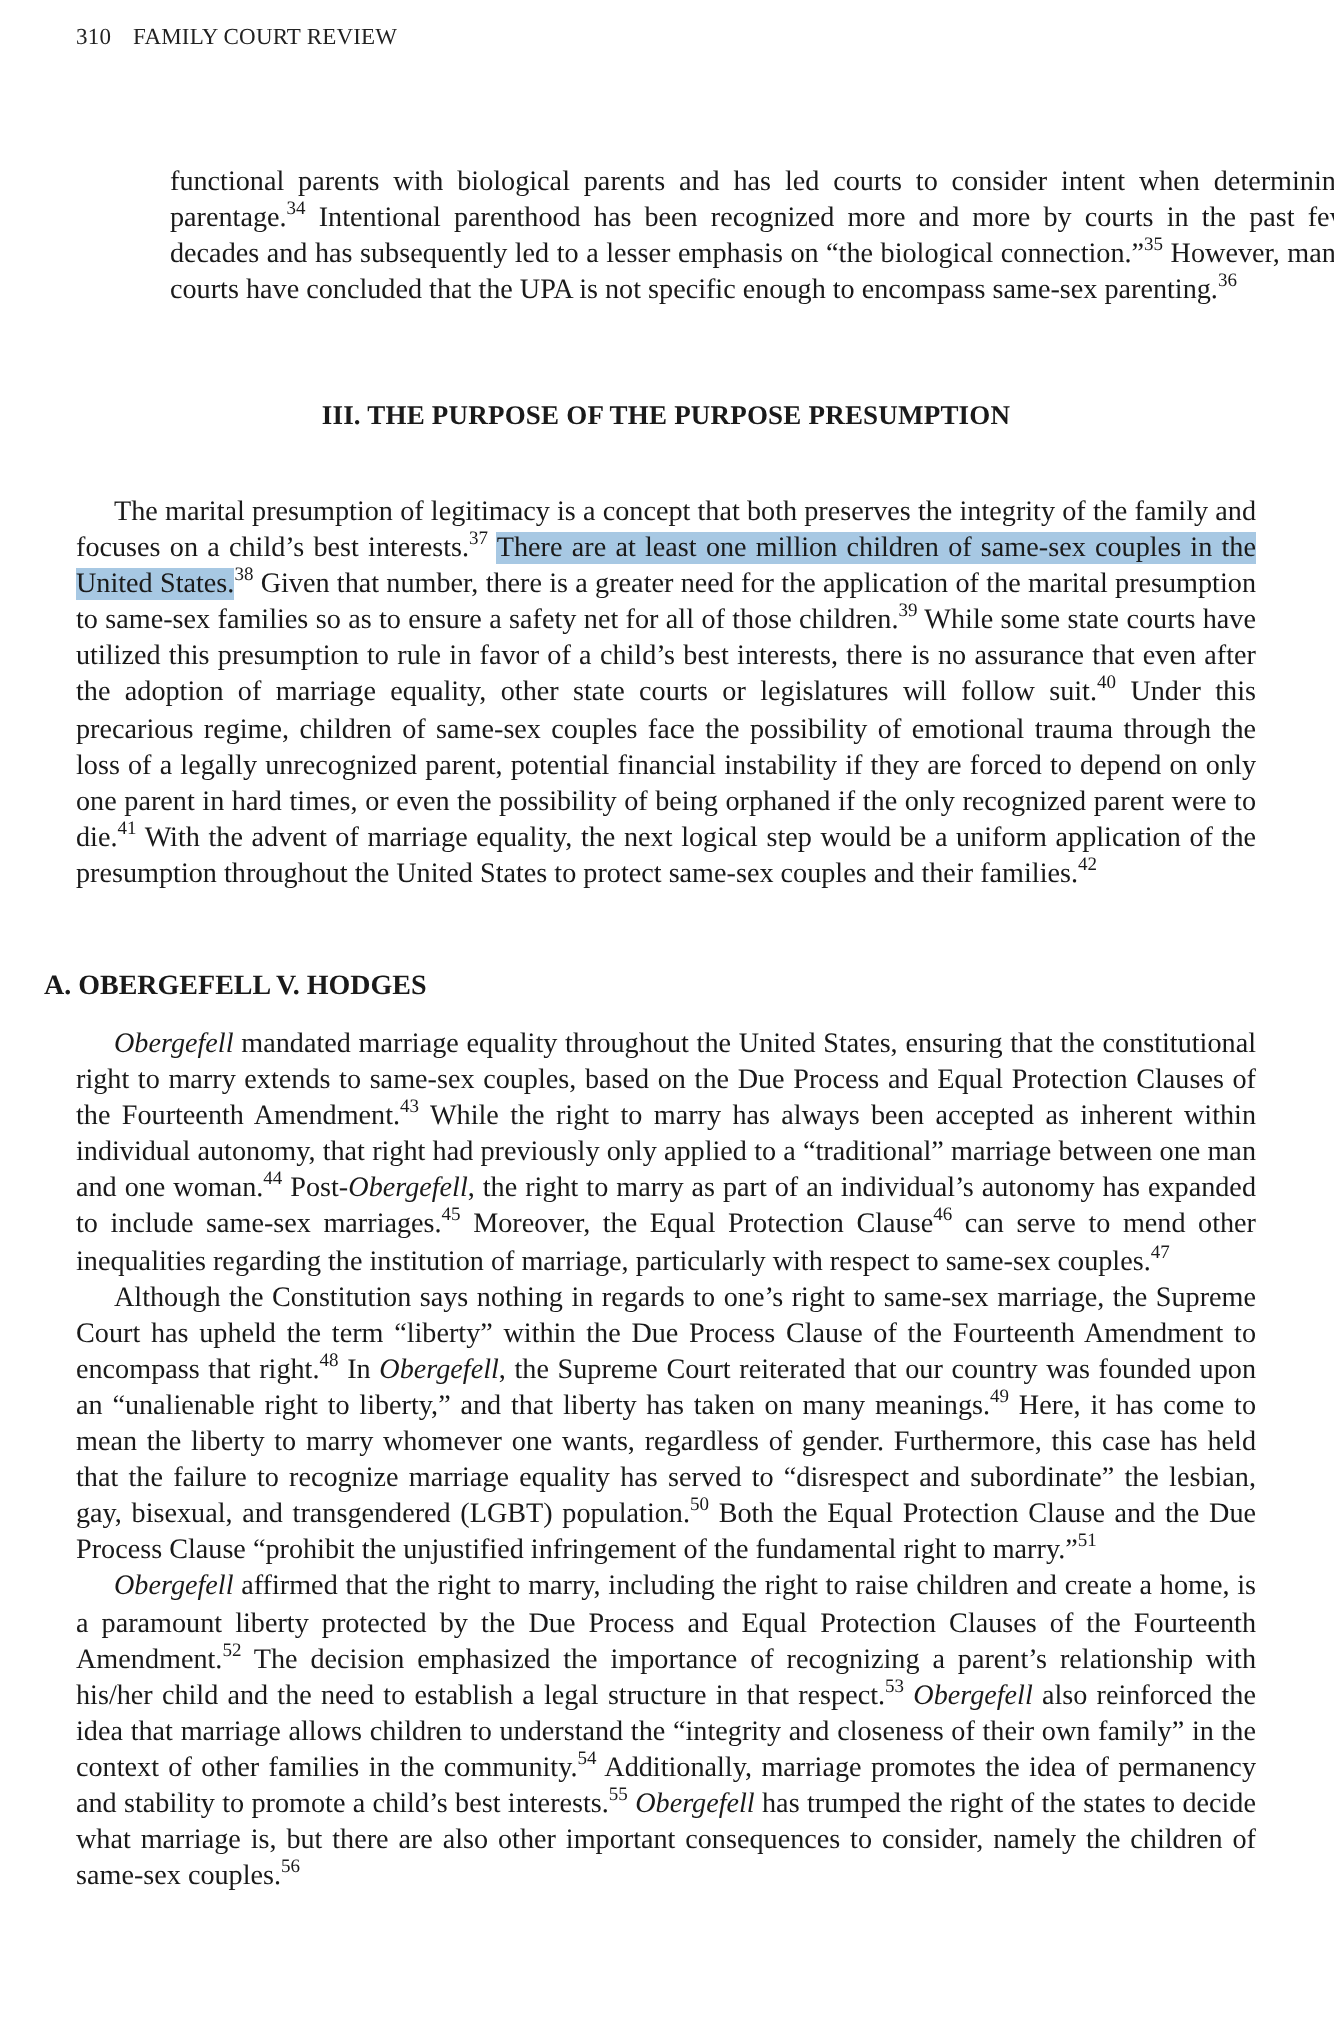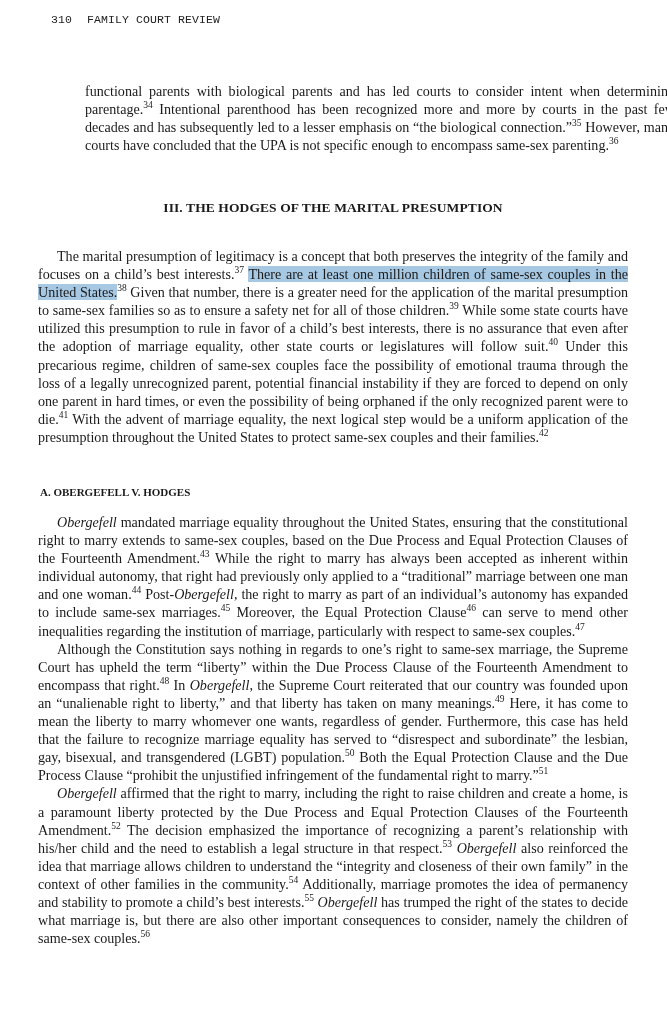--- a/index.html
+++ b/index.html
@@ -10,26 +10,25 @@
     body {
       width: 667px;
       height: 1016px;
       position: relative;
       overflow: hidden;
       font-family: "Liberation Serif", "DejaVu Serif", serif;
       color: #1a1a1a;
     }
     .running-head {
       position: absolute;
-      left: 51px;
+      left: 38px;
       top: 13px;
       font-size: 11.5px;
       letter-spacing: 0.1px;
       color: #222;
-      font-family: Liberation Mono, monospace;
     }
     .running-head .page-num {
       margin-right: 8px;
     }
     .body-block {
       position: absolute;
       left: 38px;
       width: 590px;
       font-size: 14.1px;
       line-height: 18.1px;
@@ -59,42 +58,42 @@
       left: 38px;
       width: 590px;
       top: 200px;
       text-align: center;
       font-weight: bold;
       font-size: 13.5px;
       letter-spacing: 0.1px;
     }
     .subsection-heading {
       position: absolute;
-      left: 40px;
+      left: 22px;
       top: 486px;
       font-weight: bold;
-      font-size: 11px;
+      font-size: 14px;
     }
     #block1 { top: 82px; margin-left: 47px; }
     #block2 { top: 247px; }
     #block3 { top: 513px; }
   </style>
 </head>
 <body>
 
 <div class="running-head">
   <span class="page-num">310</span>
   <span>FAMILY COURT REVIEW</span>
 </div>
 
 <div class="body-block" id="block1">
   <p><span>functional parents with biological parents and has led courts to consider intent when determining parentage.</span><sup>34</sup><span> Intentional parenthood has been recognized more and more by courts in the past few decades and has subsequently led to a lesser emphasis on “the biological connection.”</span><sup>35</sup><span> However, many courts have concluded that the UPA is not specific enough to encompass same-sex parenting.</span><sup>36</sup></p>
 </div>
 
-<div class="section-heading">III. THE HODGES OF THE MARITAL PRESUMPTION</div>
+<div class="section-heading">III. THE PURPOSE OF THE PURPOSE PRESUMPTION</div>
 
 <div class="body-block" id="block2">
   <p class="indent"><span>The marital presumption of legitimacy is a concept that both preserves the integrity of the family and focuses on a child’s best interests.</span><sup>37</sup><span> </span><span class="hl" style="background: rgb(167, 200, 227);">There are at least one million children of same-sex couples in the United States.</span><sup>38</sup><span> Given that number, there is a greater need for the application of the marital presumption to same-sex families so as to ensure a safety net for all of those children.</span><sup>39</sup><span> While some state courts have utilized this presumption to rule in favor of a child’s best interests, there is no assurance that even after the adoption of marriage equality, other state courts or legislatures will follow suit.</span><sup>40</sup><span> Under this precarious regime, children of same-sex couples face the possibility of emotional trauma through the loss of a legally unrecognized parent, potential financial instability if they are forced to depend on only one parent in hard times, or even the possibility of being orphaned if the only recognized parent were to die.</span><sup>41</sup><span> With the advent of marriage equality, the next logical step would be a uniform application of the presumption throughout the United States to protect same-sex couples and their families.</span><sup>42</sup></p>
 </div>
 
 <div class="subsection-heading">A. OBERGEFELL V. HODGES</div>
 
 <div class="body-block" id="block3">
   <p class="indent"><em>Obergefell</em><span> mandated marriage equality throughout the United States, ensuring that the constitutional right to marry extends to same-sex couples, based on the Due Process and Equal Protection Clauses of the Fourteenth Amendment.</span><sup>43</sup><span> While the right to marry has always been accepted as inherent within individual autonomy, that right had previously only applied to a “traditional” marriage between one man and one woman.</span><sup>44</sup><span> Post-</span><em>Obergefell</em><span>, the right to marry as part of an individual’s autonomy has expanded to include same-sex marriages.</span><sup>45</sup><span> Moreover, the Equal Protection Clause</span><sup>46</sup><span> can serve to mend other inequalities regarding the institution of marriage, particularly with respect to same-sex couples.</span><sup>47</sup></p>
   <p class="indent"><span>Although the Constitution says nothing in regards to one’s right to same-sex marriage, the Supreme Court has upheld the term “liberty” within the Due Process Clause of the Fourteenth Amendment to encompass that right.</span><sup>48</sup><span> In </span><em>Obergefell</em><span>, the Supreme Court reiterated that our country was founded upon an “unalienable right to liberty,” and that liberty has taken on many meanings.</span><sup>49</sup><span> Here, it has come to mean the liberty to marry whomever one wants, regardless of gender. Furthermore, this case has held that the failure to recognize marriage equality has served to “disrespect and subordinate” the lesbian, gay, bisexual, and transgendered (LGBT) population.</span><sup>50</sup><span> Both the Equal Protection Clause and the Due Process Clause “prohibit the unjustified infringement of the fundamental right to marry.”</span><sup>51</sup></p>

